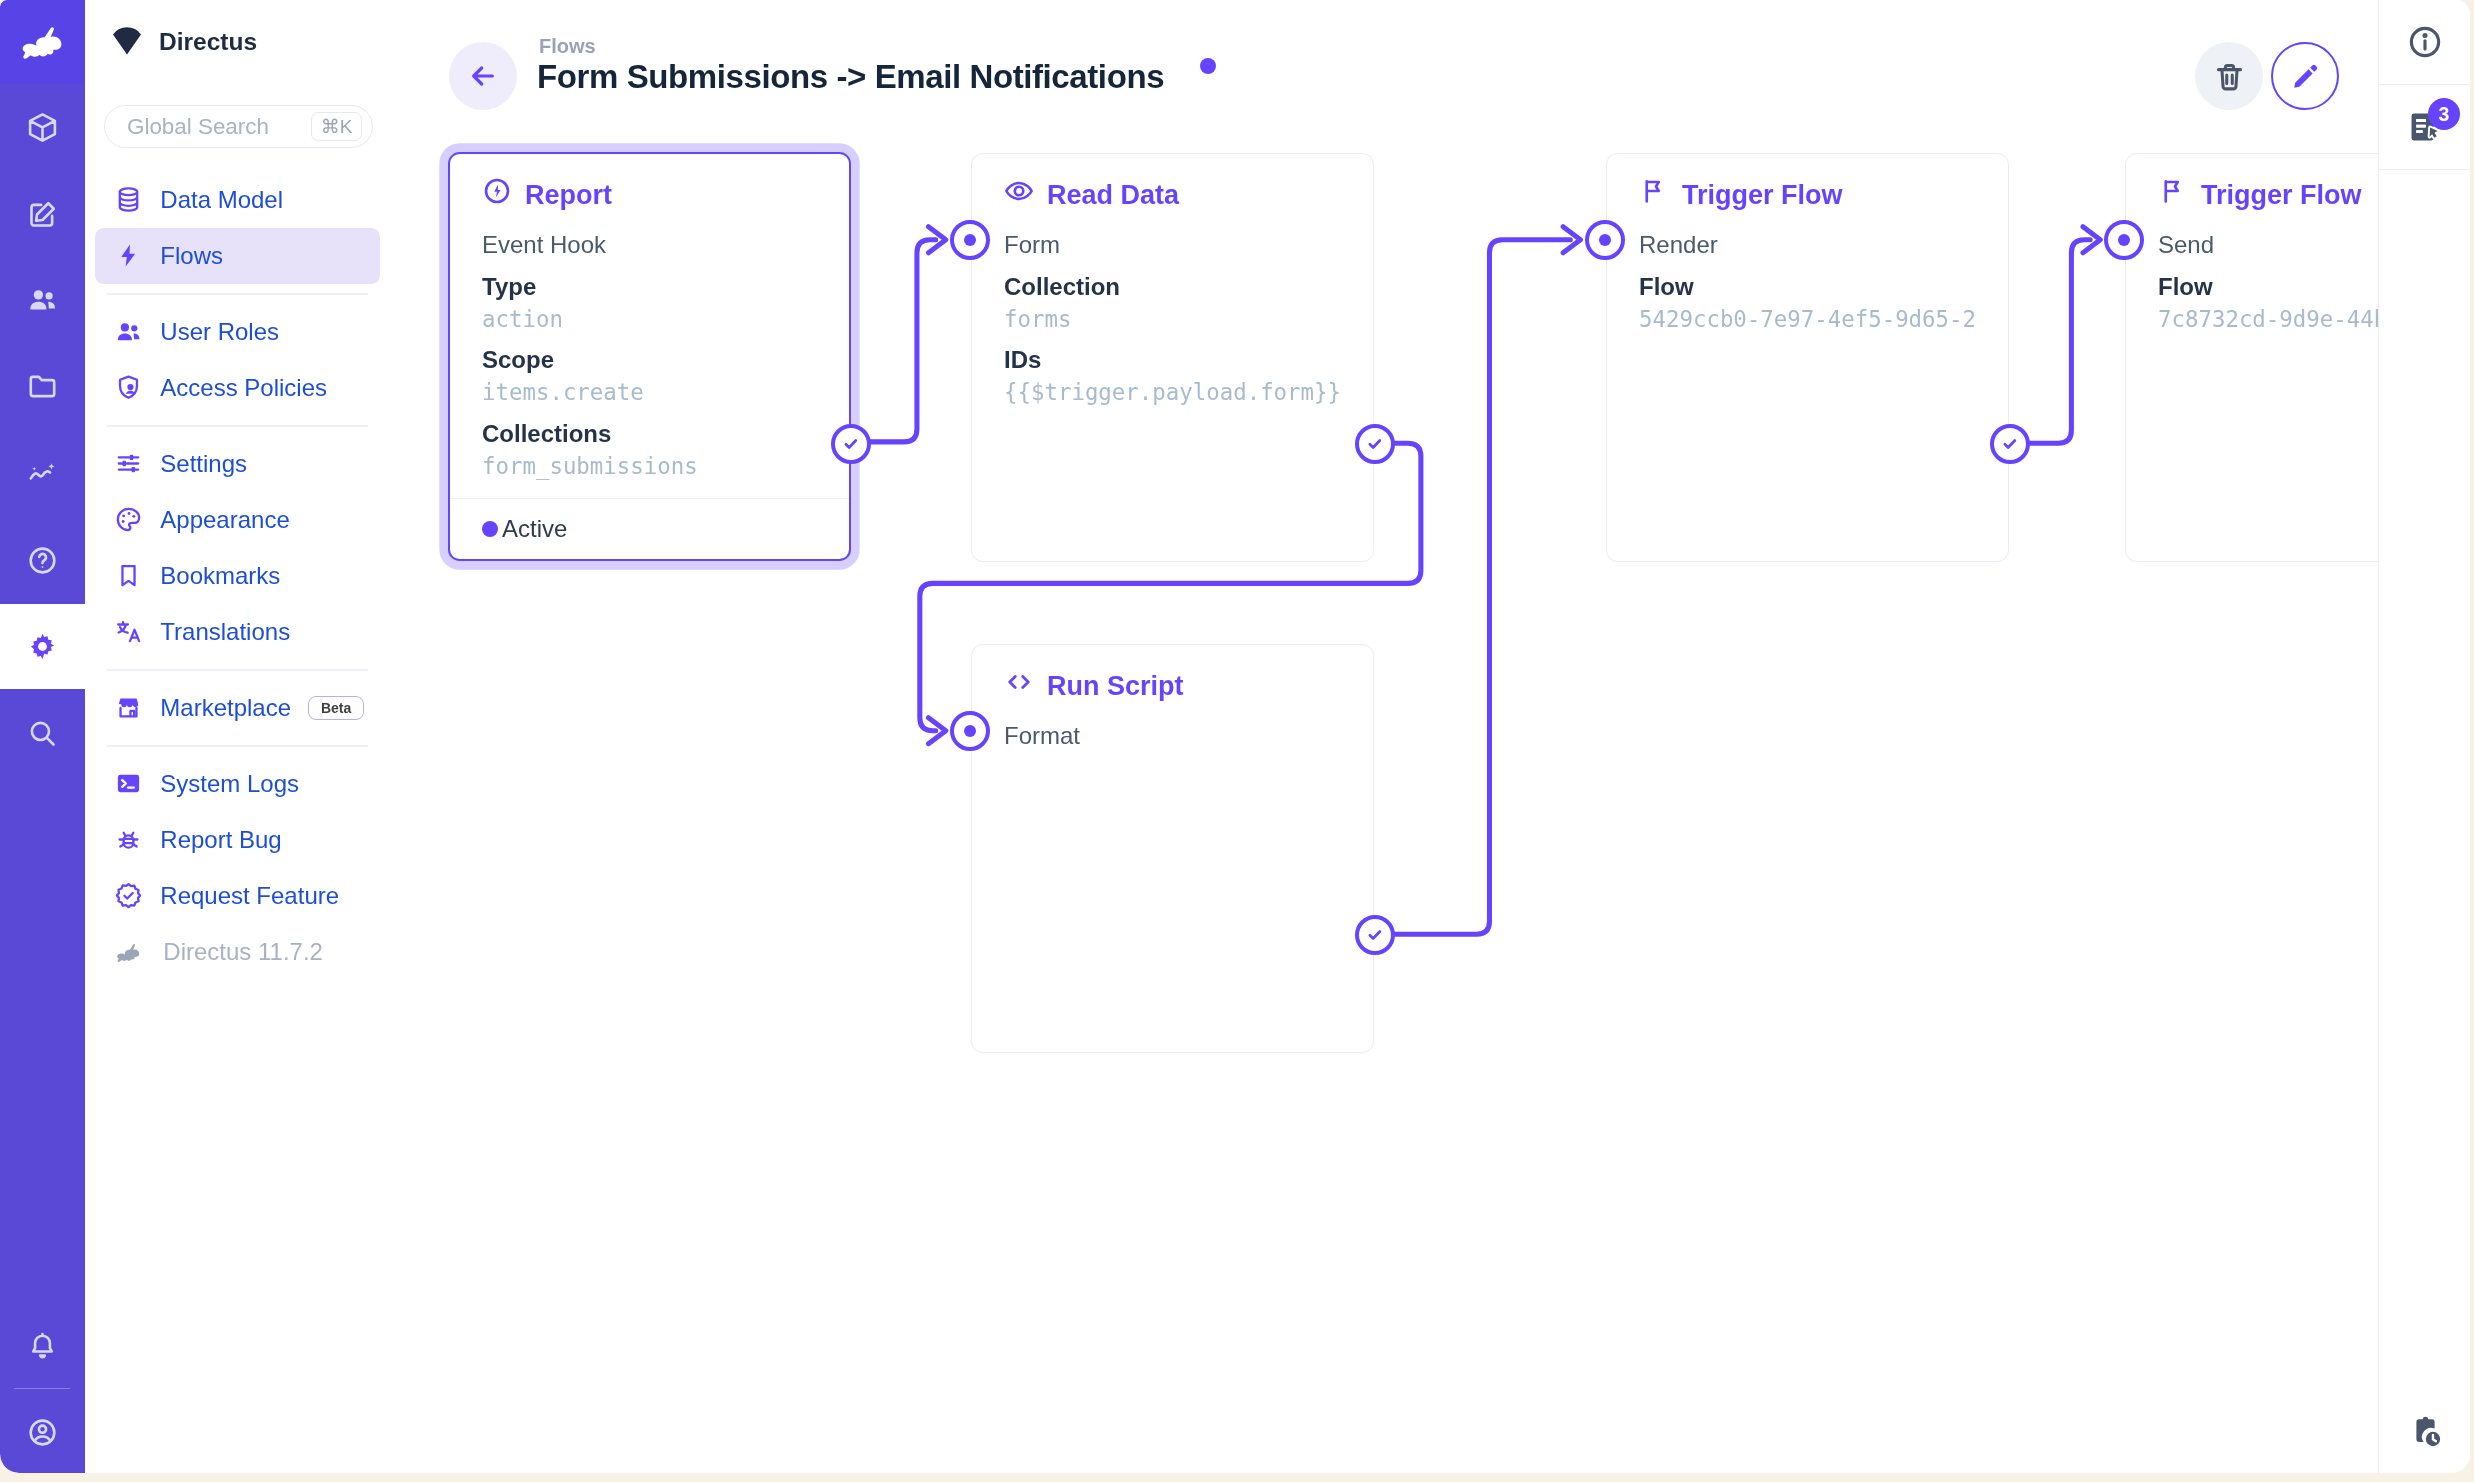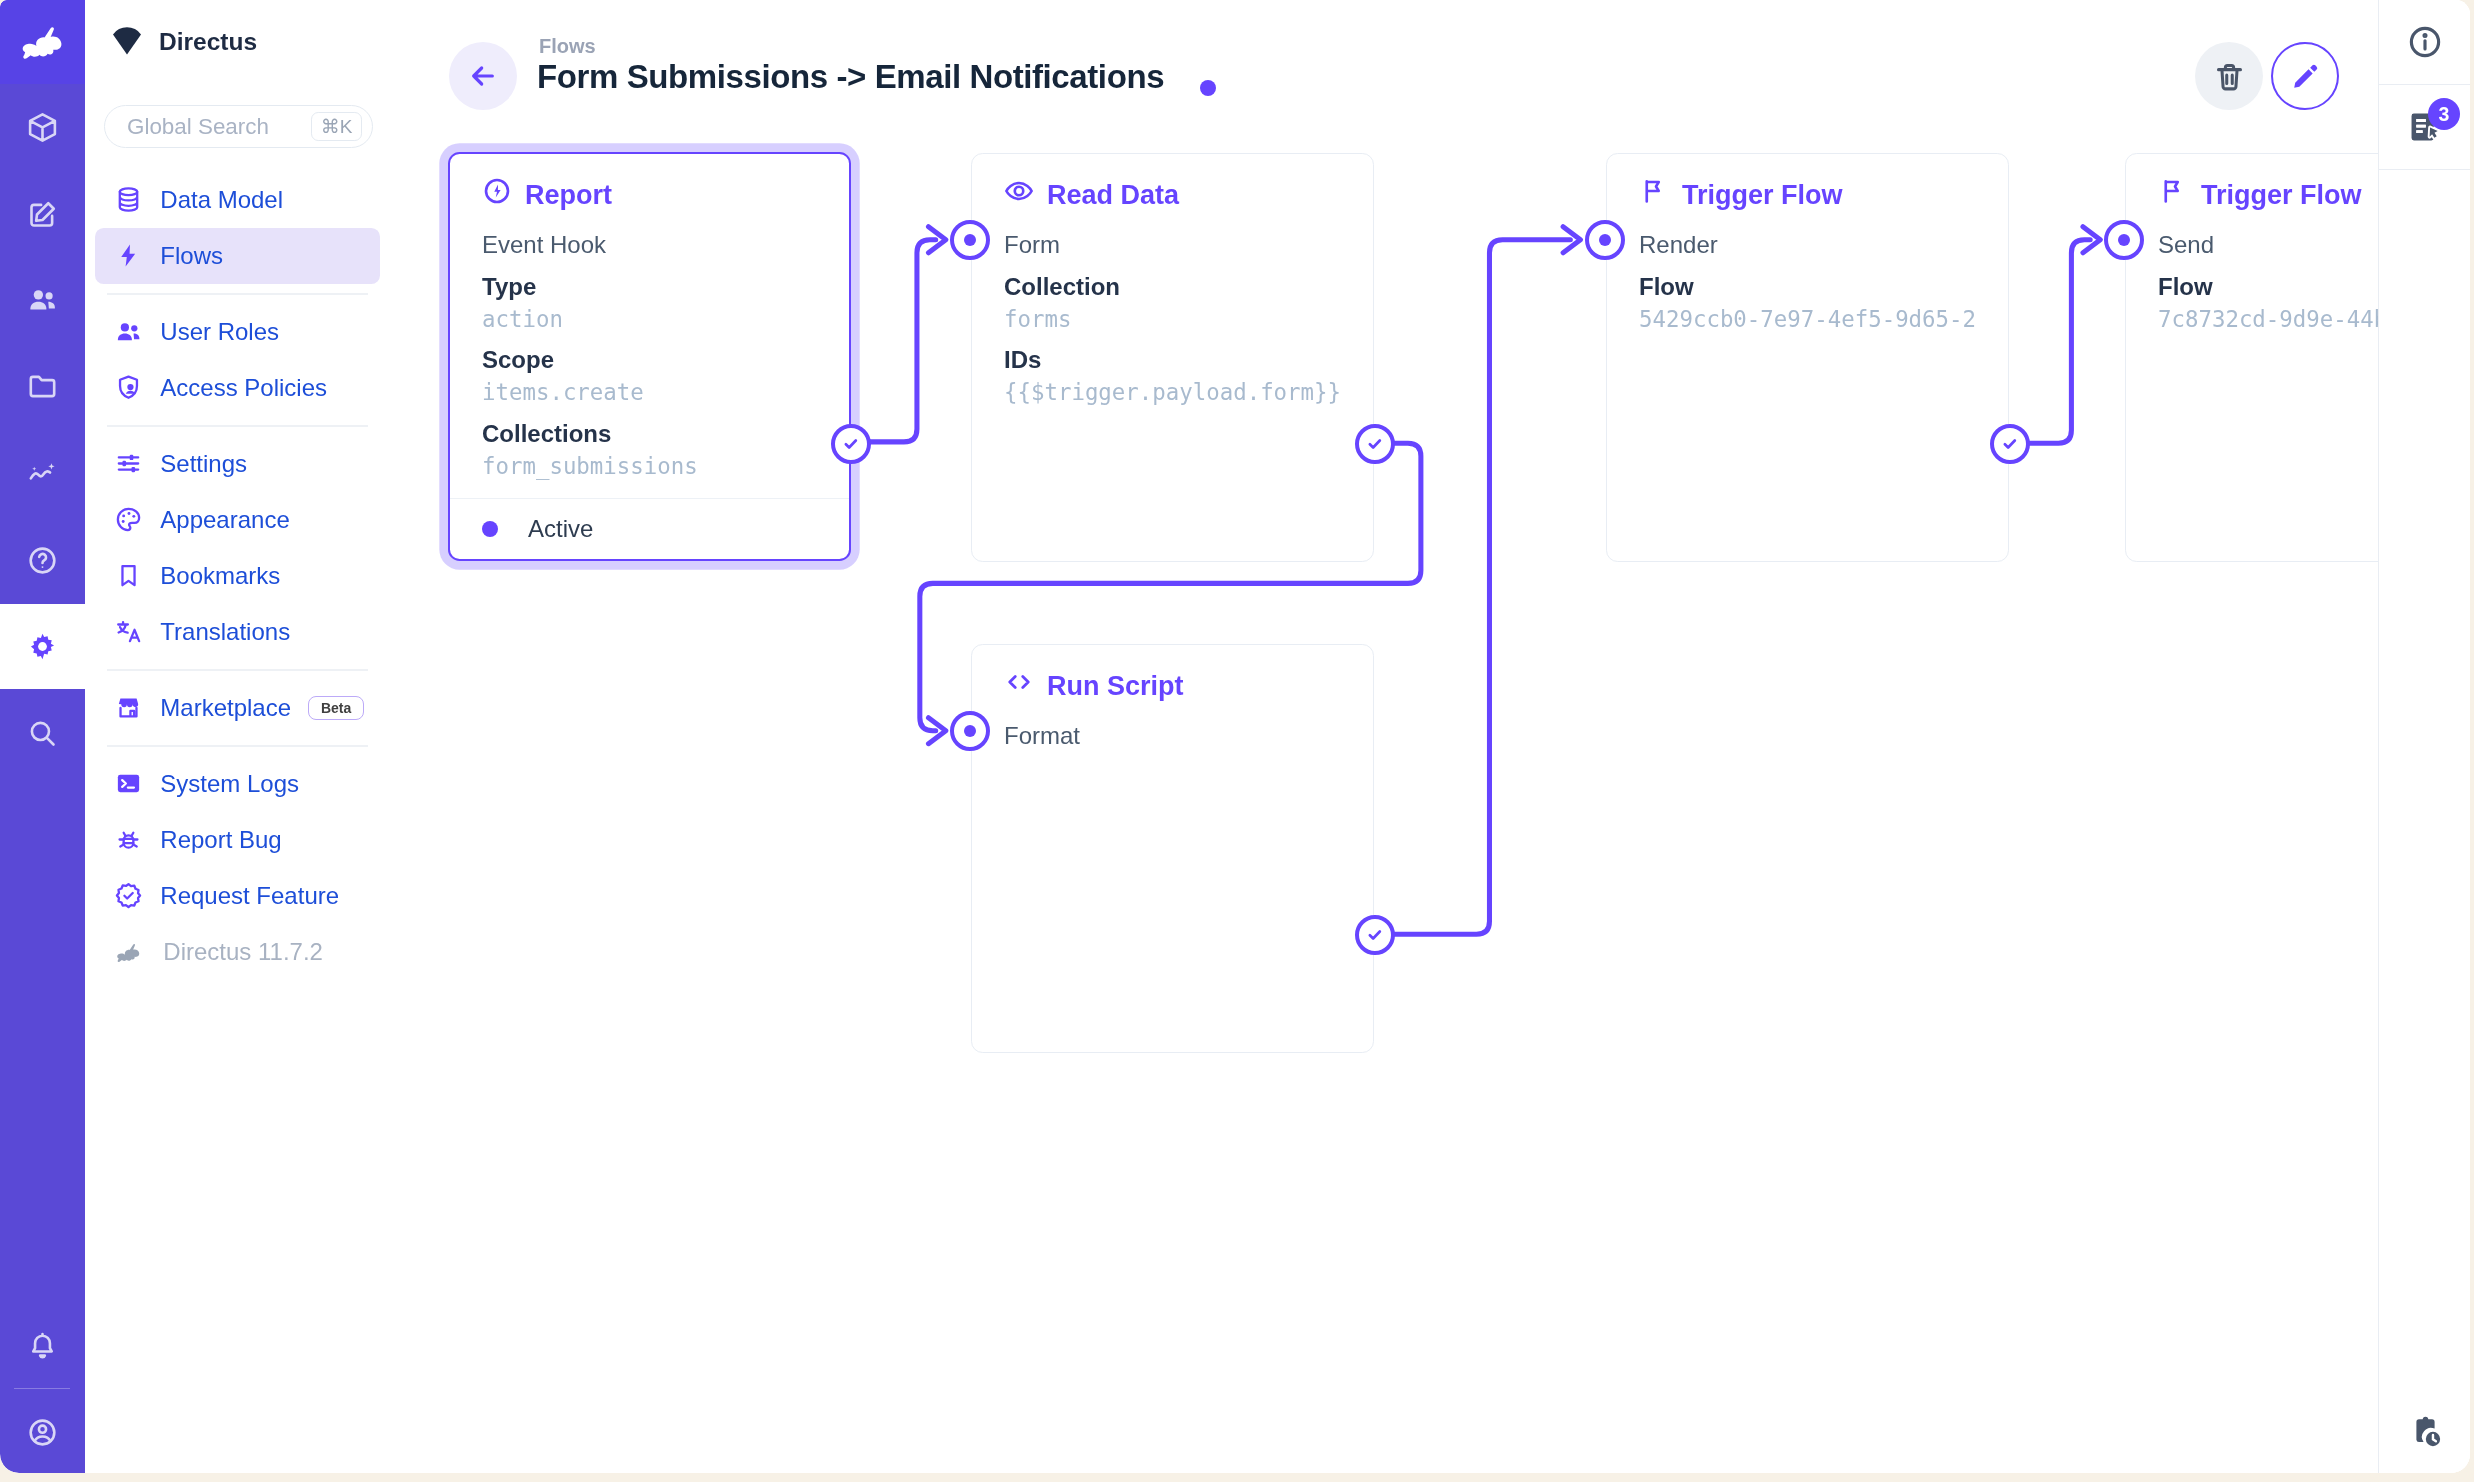--- a/index.html
+++ b/index.html
@@ -44,21 +44,21 @@
   .nav-divider{height:20px;position:relative;}
   .nav-divider::after{content:"";position:absolute;left:21.7px;right:21.7px;top:9.4px;height:1.4px;background:#EEF1F5;}
   .beta-pill{margin-left:auto;border:1.4px solid #BCAAF8;color:#404040;font-size:14px;font-weight:600;
     border-radius:8px;padding:2.9px 11.6px;}
 
   
   .hdr-back{position:absolute;left:449px;top:42px;width:68px;height:68px;border-radius:50%;
     background:#EFEDFC;display:flex;align-items:center;justify-content:center;cursor:pointer;z-index:15;}
   .hdr-back svg{width:32px;height:32px;color:#6644FF;}
   .hdr-crumb{position:absolute;left:539px;top:35px;font-size:20px;font-weight:600;color:#9AA3B5;z-index:15;}
-  .hdr-title-row{position:absolute;left:537px;top:58px;display:flex;align-items:flex-end;gap:36px;z-index:15;}
+  .hdr-title-row{position:absolute;left:537px;top:58px;display:flex;align-items:flex-start;gap:36px;z-index:15;}
   .hdr-title{font-size:33px;font-weight:700;color:#16263A;white-space:nowrap;letter-spacing:-0.4px;}
   .unsaved-dot{width:16px;height:16px;border-radius:50%;background:#6644FF;}
   .btn-circle{position:absolute;top:42px;width:68px;height:68px;border-radius:50%;
     display:flex;align-items:center;justify-content:center;cursor:pointer;z-index:15;}
   .btn-trash{left:2195px;background:#EEF1F5;color:#4A5568;}
   .btn-edit{left:2271px;background:#FFFFFF;border:2.9px solid #6644FF;color:#6644FF;}
   .btn-circle svg{width:33px;height:33px;}
 
   
   .rrail{position:absolute;right:0;top:0;bottom:0;width:92px;background:#FFFFFF;
@@ -82,21 +82,21 @@
     border-radius:11.6px;padding:21.7px 32px;z-index:6;cursor:pointer;}
   .node.selected{border:2.9px solid #6644FF;box-shadow:0 0 0 8.7px rgba(102,68,255,.26);}
   .node-header{display:flex;align-items:center;gap:13px;color:#6644FF;font-weight:700;font-size:27px;
     line-height:35px;margin-bottom:14.4px;}
   .node-header svg{width:30px;height:30px;flex:0 0 auto;}
   .node-name{font-size:24px;color:#4A5A6E;line-height:32px;}
   .nf-label{font-size:24px;font-weight:700;color:#25334A;line-height:33px;margin-top:8.7px;}
   .nf-value{font-family:"DejaVu Sans Mono",monospace;font-size:22.4px;color:#A8BACE;line-height:32px;
     white-space:nowrap;overflow:hidden;}
   .node-footer{position:absolute;left:0;right:0;bottom:0;height:61px;border-top:1.4px solid #EDF1F6;
-    display:flex;align-items:center;gap:30px;padding:0 32px;}
+    display:flex;align-items:center;gap:4px;padding:0 32px;}
   .node-footer .st-dot{width:16px;height:16px;border-radius:50%;background:#6644FF;}
   .node-footer .st-lbl{font-size:24px;color:#2E3C50;}
   .port{position:absolute;width:40px;height:40px;border-radius:50%;background:#FFFFFF;
     border:4.3px solid #6644FF;display:flex;align-items:center;justify-content:center;z-index:8;cursor:pointer;}
   .port.in{left:-21.7px;top:66px;}
   .port.in::after{content:"";width:12.3px;height:12.3px;border-radius:50%;background:#6644FF;}
   .port.out{right:-21.7px;top:270px;}
   .port.out svg{width:21.7px;height:21.7px;color:#6644FF;}
 </style>
 </head>

